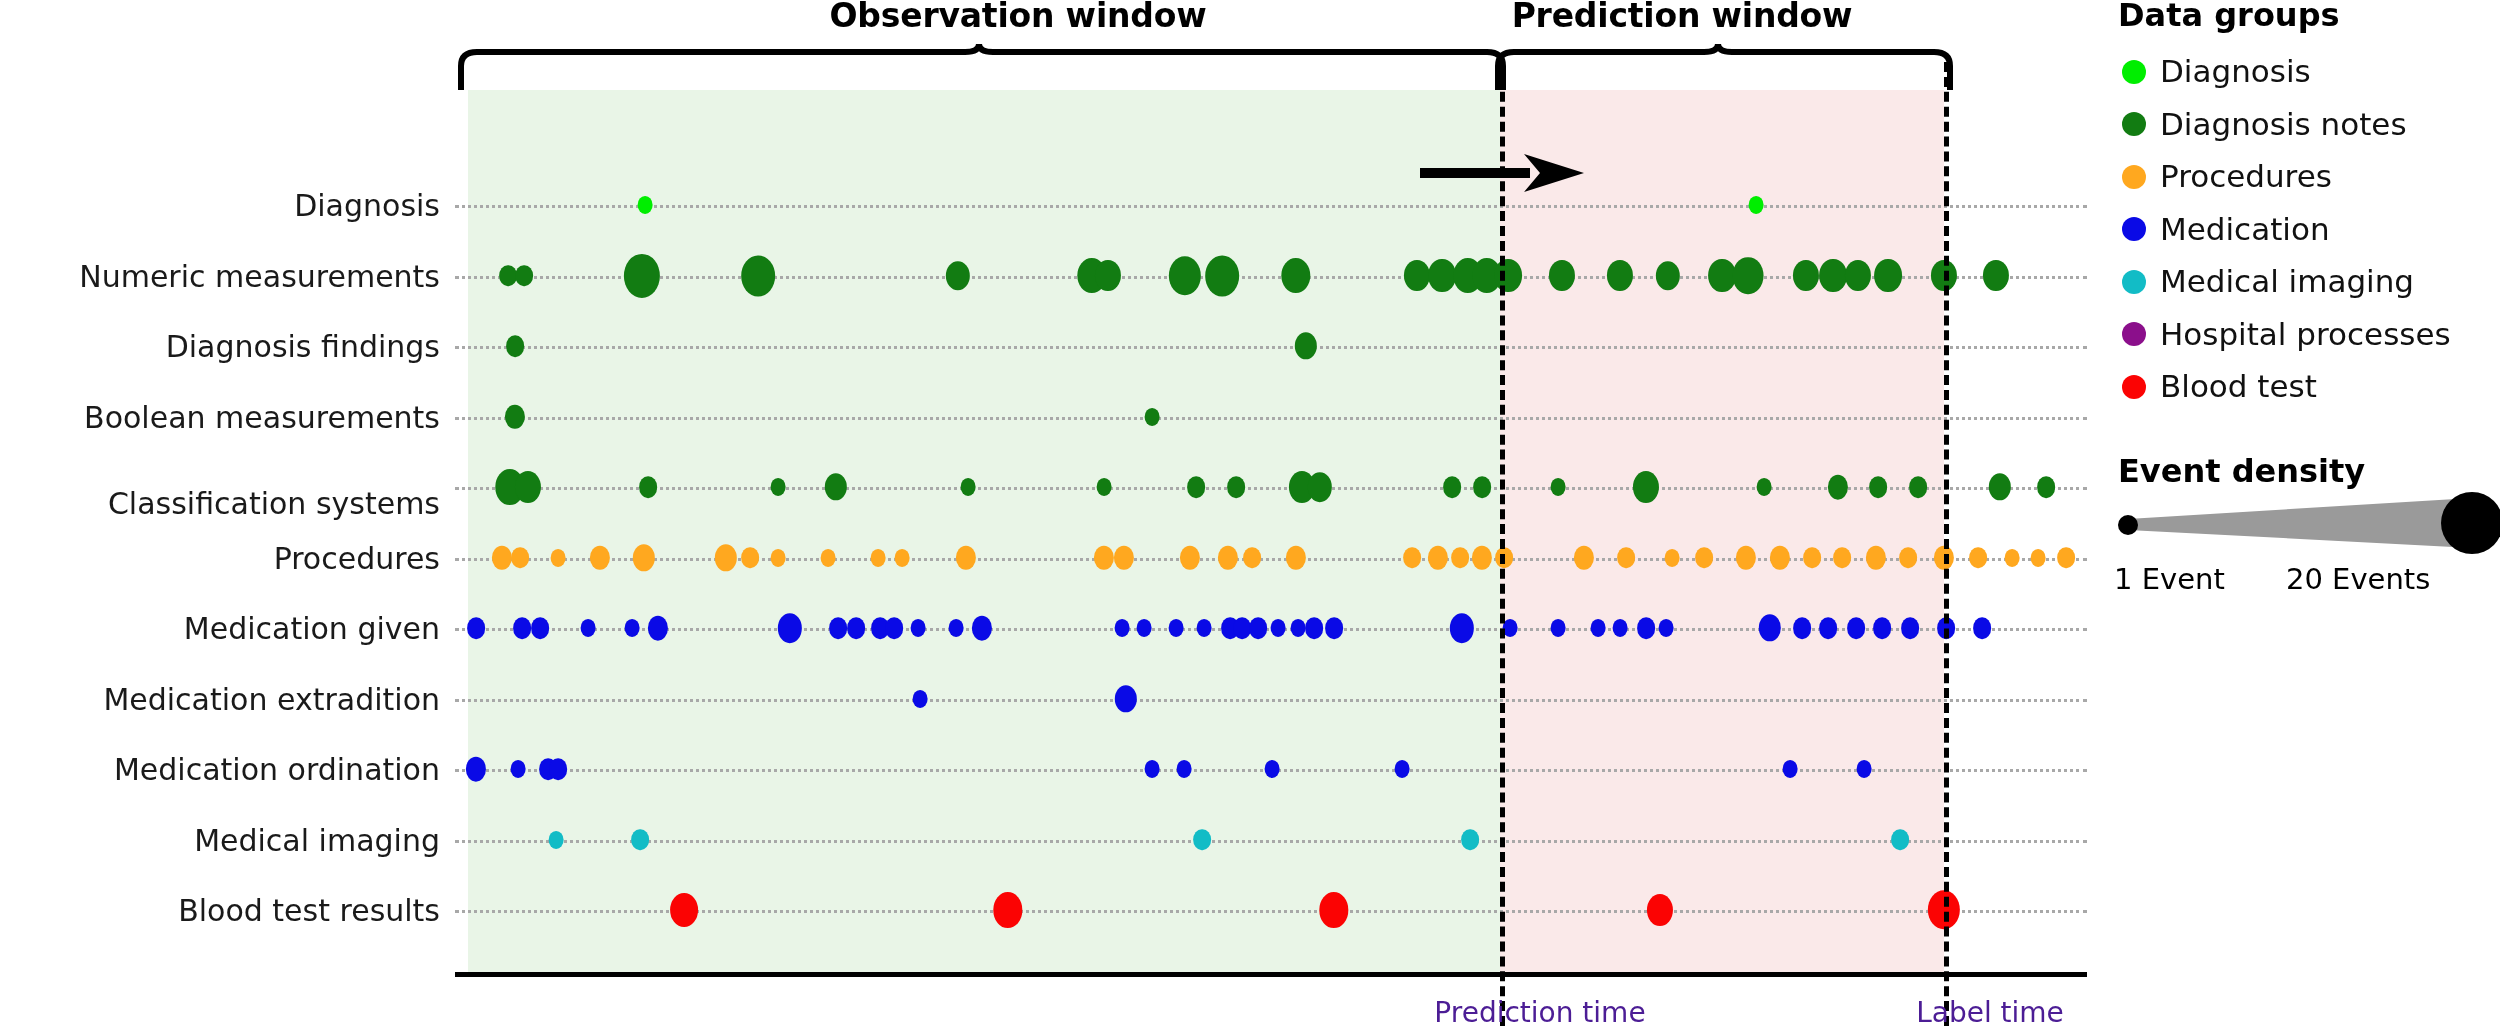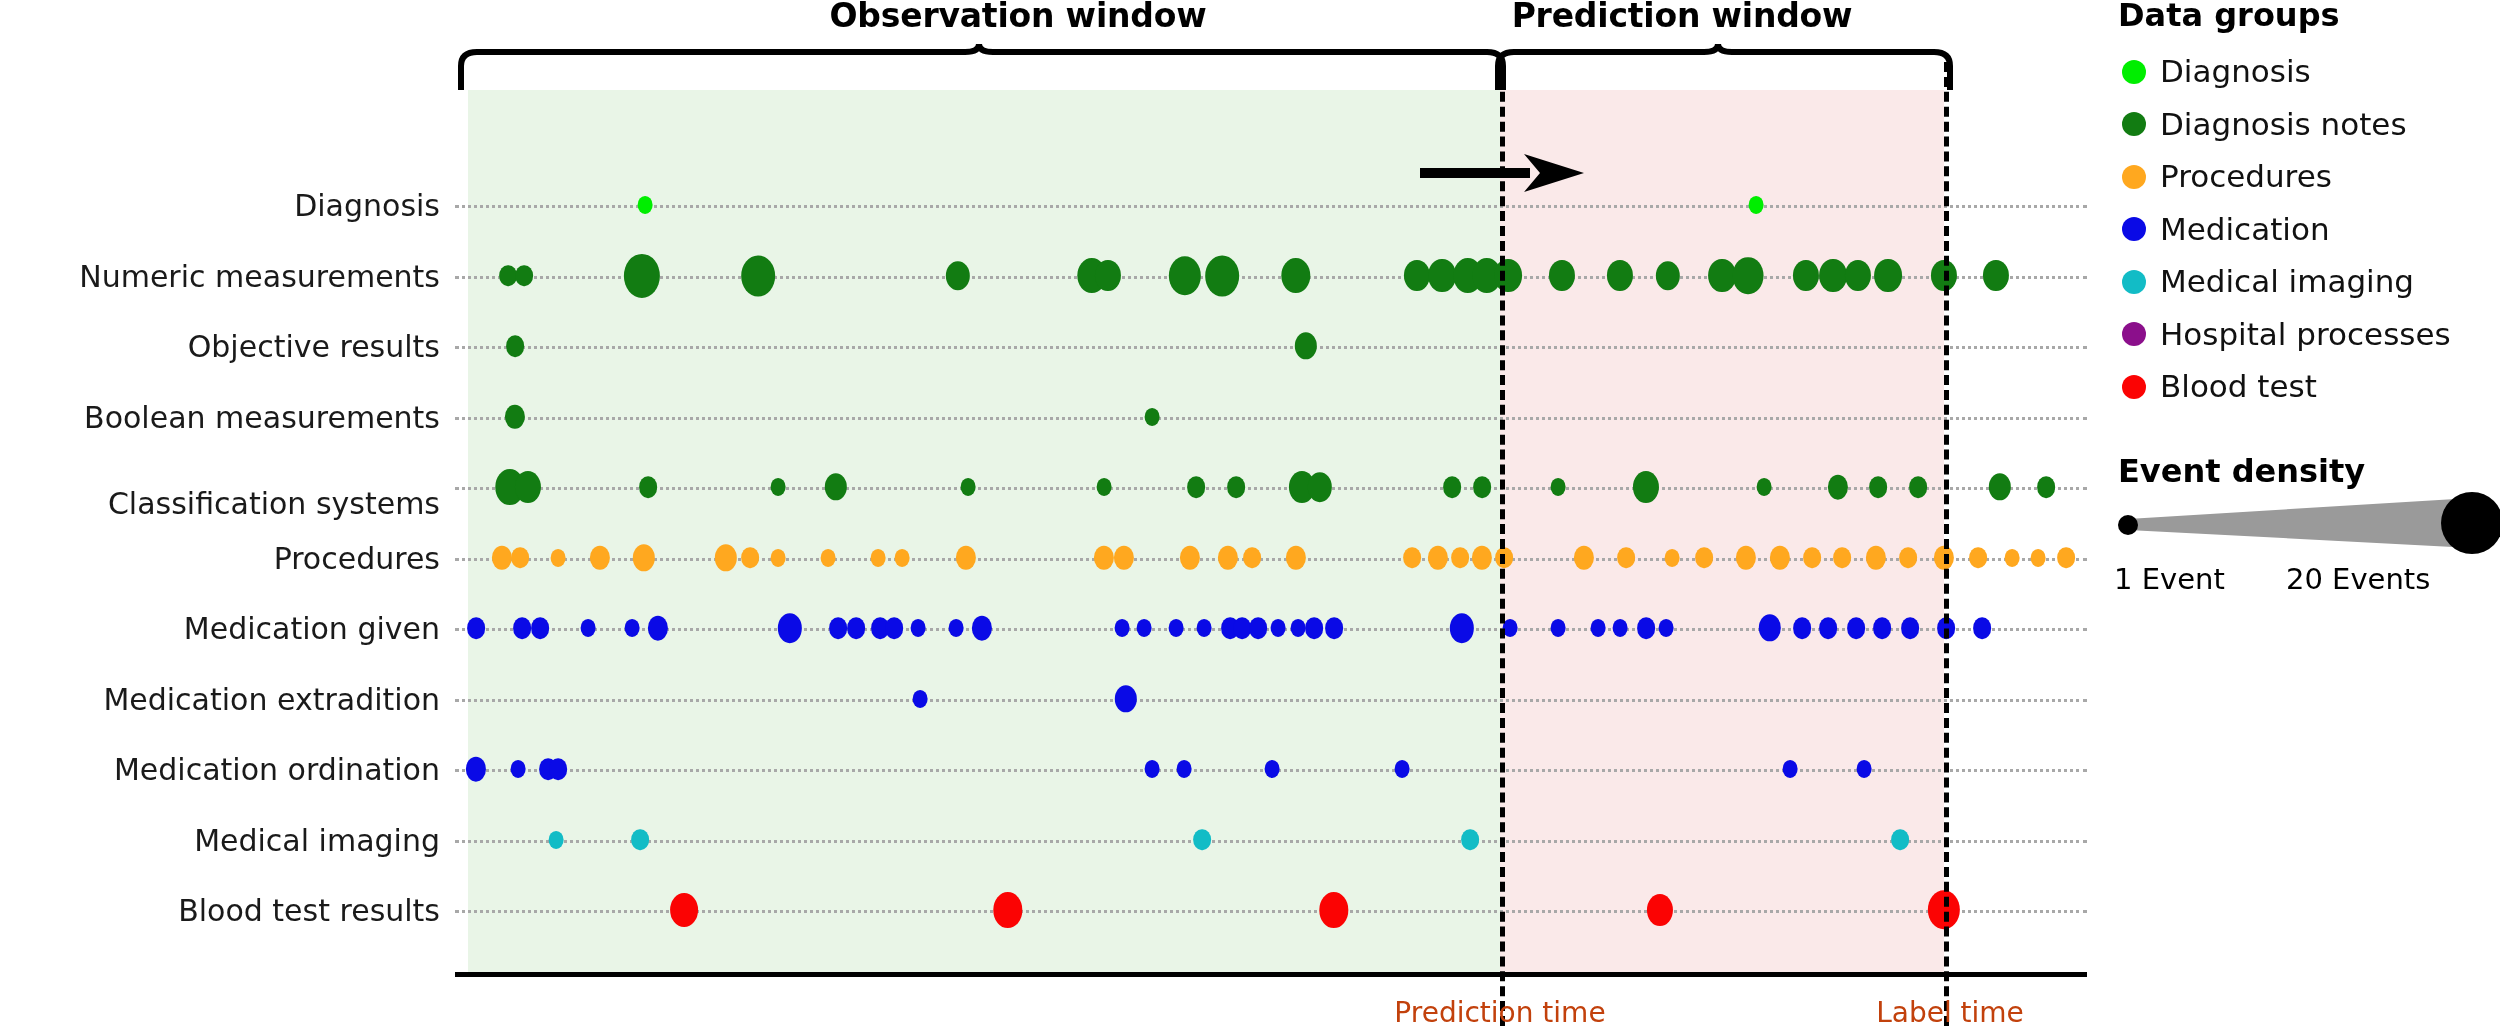--- a/index.html
+++ b/index.html
@@ -45,24 +45,25 @@
 
   
   .time-label {
     font-weight: bold;
     font-size: 31px;
     color: #000;
     white-space: nowrap;
   }
   .tick-label {
     font-size: 28px;
-    color: #c2410c;
+    color: #4c1d95;
     white-space: nowrap;
     text-align: center;
     transform: translateX(-50%);
+    margin-left: 40px;
   }
 
   
   .legend-title {
     font-weight: bold;
     font-size: 32px;
     color: #000;
     white-space: nowrap;
   }
   .legend-row {
@@ -134,21 +135,21 @@
 
   <div class="abs band-obs" style="left: 468px; top: 90px; width: 1032px; height: 884px; background: rgb(233, 245, 231);"></div>
   <div class="abs band-pred" style="left: 1500px; top: 90px; width: 444px; height: 884px; background: rgb(250, 233, 233);"></div>
 
   <div id="rows-layer">
       <div class="gridline" style="left: 455px; top: 205px; width: 1632px;"></div>
       <div class="row-label" style="left: 0px; width: 440px; top: 205px;">Diagnosis</div>
       <div class="gridline" style="left: 455px; top: 275.5px; width: 1632px;"></div>
       <div class="row-label" style="left: 0px; width: 440px; top: 275.5px;">Numeric measurements</div>
       <div class="gridline" style="left: 455px; top: 346px; width: 1632px;"></div>
-      <div class="row-label" style="left: 0px; width: 440px; top: 346px;">Objective results</div>
+      <div class="row-label" style="left: 0px; width: 440px; top: 346px;">Diagnosis findings</div>
       <div class="gridline" style="left: 455px; top: 416.5px; width: 1632px;"></div>
       <div class="row-label" style="left: 0px; width: 440px; top: 416.5px;">Boolean measurements</div>
       <div class="gridline" style="left: 455px; top: 487px; width: 1632px;"></div>
       <div class="row-label" style="left: 0px; width: 440px; top: 503px;">Classification systems</div>
       <div class="gridline" style="left: 455px; top: 557.5px; width: 1632px;"></div>
       <div class="row-label" style="left: 0px; width: 440px; top: 557.5px;">Procedures</div>
       <div class="gridline" style="left: 455px; top: 628px; width: 1632px;"></div>
       <div class="row-label" style="left: 0px; width: 440px; top: 628px;">Medication given</div>
       <div class="gridline" style="left: 455px; top: 698.5px; width: 1632px;"></div>
       <div class="row-label" style="left: 0px; width: 440px; top: 698.5px;">Medication extradition</div>

